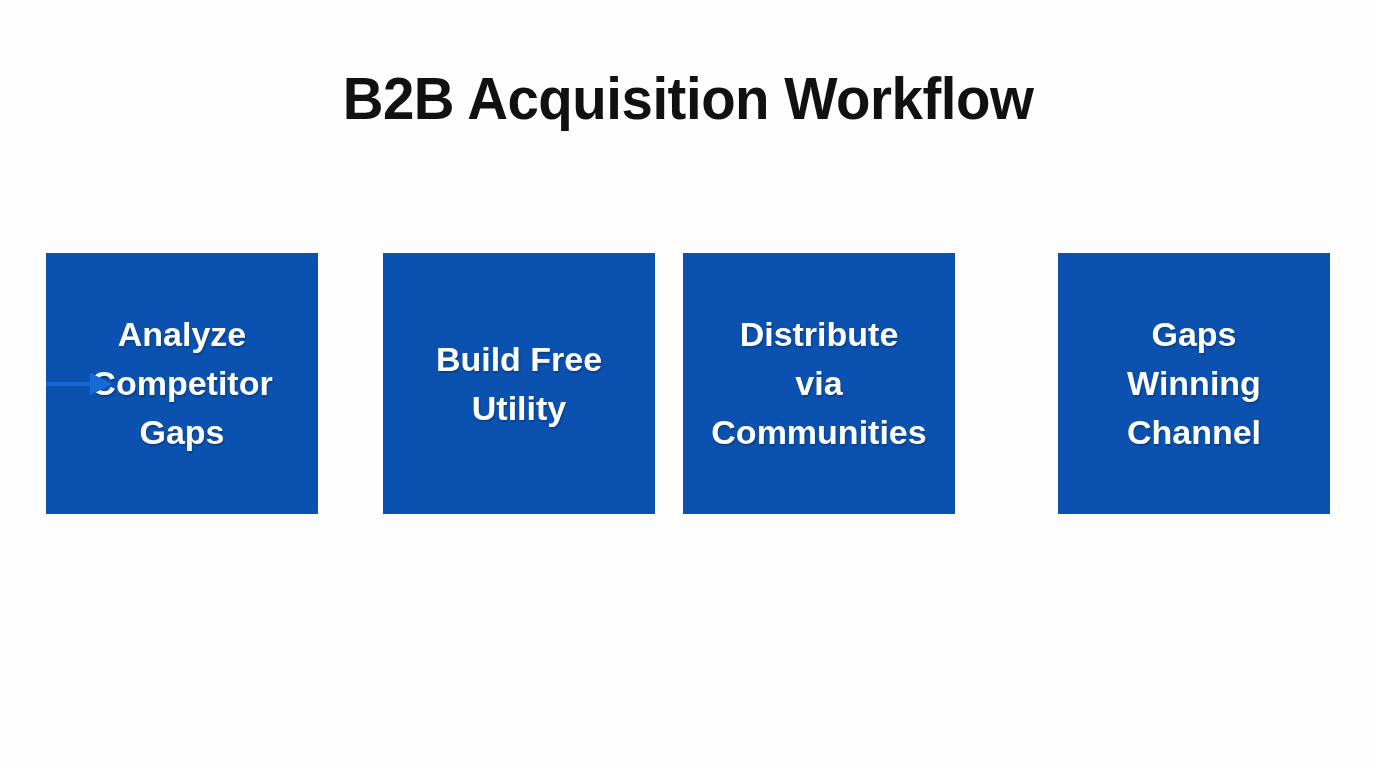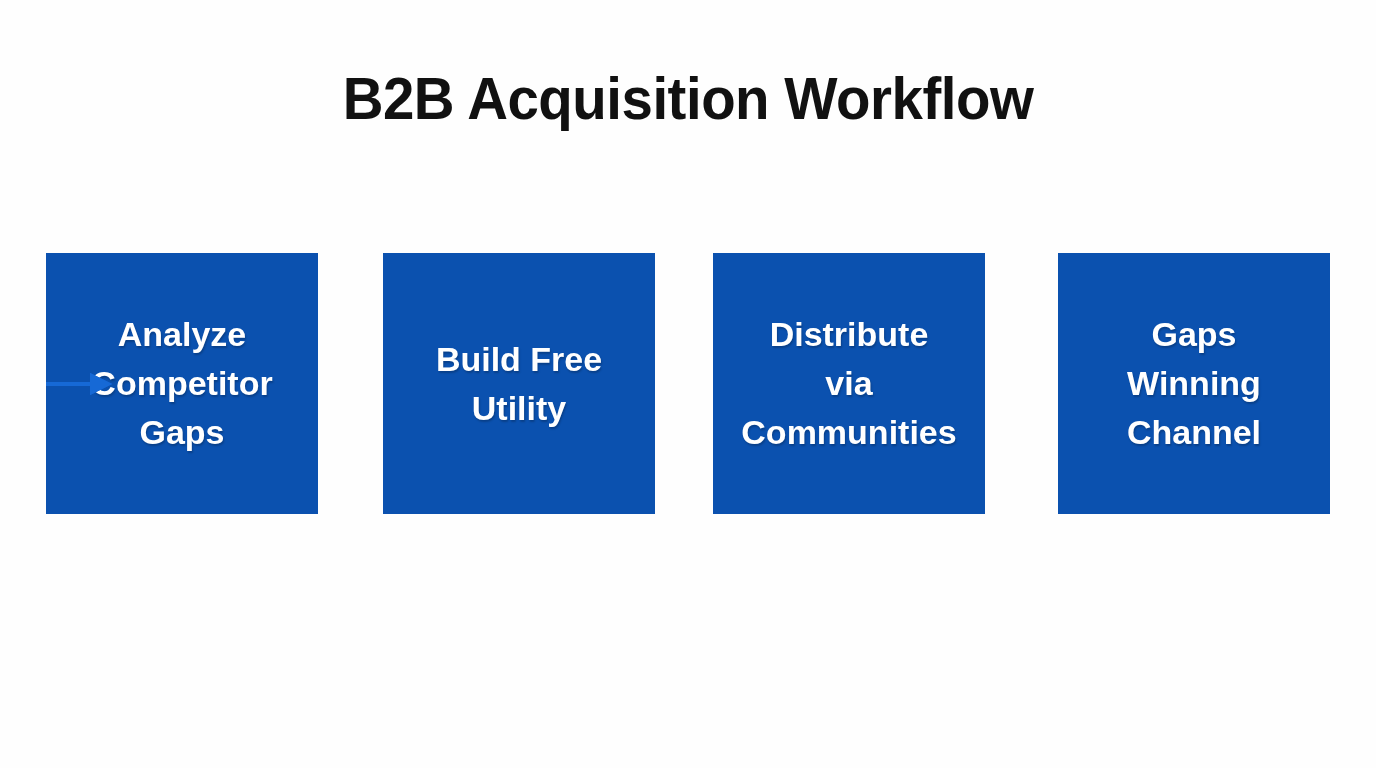--- a/index.html
+++ b/index.html
@@ -57,21 +57,21 @@
     width: 272px;
     height: 261px;
     background: #0B51AF;
     display: flex;
     align-items: center;
     justify-content: center;
     box-sizing: border-box;
   }
   .flow-node:nth-of-type(1) { left: 0px; align-items: center; }
   .flow-node:nth-of-type(2) { left: 337px; }
-  .flow-node:nth-of-type(3) { left: 667px; }
+  .flow-node:nth-of-type(3) { left: 637px; }
   .flow-node:nth-of-type(4) { left: 1012px; }
 
   .flow-node-label {
     font-family: "Liberation Sans", sans-serif;
     font-size: 34px;
     font-weight: bold;
     color: #FFFFFF;
     text-align: center;
     line-height: 49px;
     white-space: pre-line;

